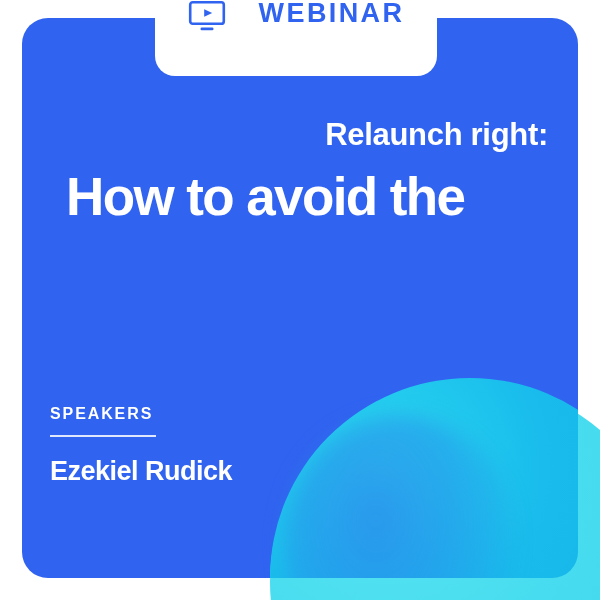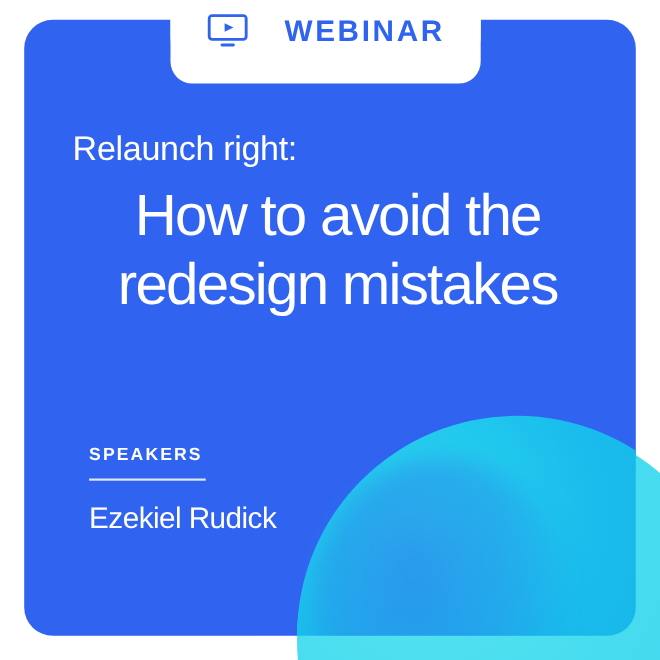--- a/index.html
+++ b/index.html
@@ -89,21 +89,20 @@
   .badge {
     position: absolute;
     left: 155px;
     top: 0px;
     width: 282px;
     height: 56px;
     background: #ffffff;
     border-bottom-left-radius: 22px;
     border-bottom-right-radius: 22px;
     display: flex;
-    align-items: center;
     justify-content: center;
     gap: 33px;
     z-index: 20;
   }
   .badge-icon {
     width: 38px;
     height: 32px;
     display: block;
     flex: 0 0 auto;
   }
@@ -121,40 +120,40 @@
     position: absolute;
     left: 44px;       
     top: 100px;
     right: 30px;
     z-index: 10;
   }
 
   .eyebrow {
     color: #ffffff;
     font-size: 31px;
-    font-weight: 400;
+    font-weight: 700;
     letter-spacing: -0.3px;
     line-height: 1.1;
     margin: 0 0 14px 0;
+    text-align: right;
   }
 
   .headline {
     color: #ffffff;
     font-size: 53px;
-    font-weight: 400;
+    font-weight: 700;
     letter-spacing: -1.6px;
     line-height: 1.17;
     margin: 0;
-    text-align: center;
   }
   .headline .hl-line { display: block; white-space: nowrap; }
 
   .speakers-block {
     position: absolute;
-    left: 59px;
+    left: 28px;
     top: 388px;
     z-index: 10;
   }
   .speakers-label {
     color: #ffffff;
     font-size: 16px;
     font-weight: 700;
     letter-spacing: 1.9px;
     line-height: 1;
     margin: 0;
@@ -162,21 +161,21 @@
   .speakers-rule {
     width: 106px;
     height: 2px;
     background: rgba(255,255,255,0.85);
     margin: 13px 0 17px 0;
     border: 0;
   }
   .speaker-name {
     color: #ffffff;
     font-size: 27px;
-    font-weight: 400;
+    font-weight: 700;
     letter-spacing: -0.5px;
     line-height: 1.32;
     margin: 0;
     white-space: nowrap;
   }
 </style>
 </head>
 <body>
 
 <div class="stage">
@@ -186,21 +185,20 @@
   <div class="card">
 
     <div class="deco-circle"></div>
     <div class="deco-blob"></div>
     <div class="badge-notch"></div>
 
     <div class="content">
       <p class="eyebrow">Relaunch right:</p>
       <h1 class="headline">
         <span class="hl-line">How to avoid the</span>
-        <span class="hl-line">redesign mistakes</span>
       </h1>
     </div>
 
     <div class="speakers-block">
       <p class="speakers-label">SPEAKERS</p>
       <hr class="speakers-rule">
       <p class="speaker-name">Ezekiel Rudick</p>
     </div>
 
   </div>

